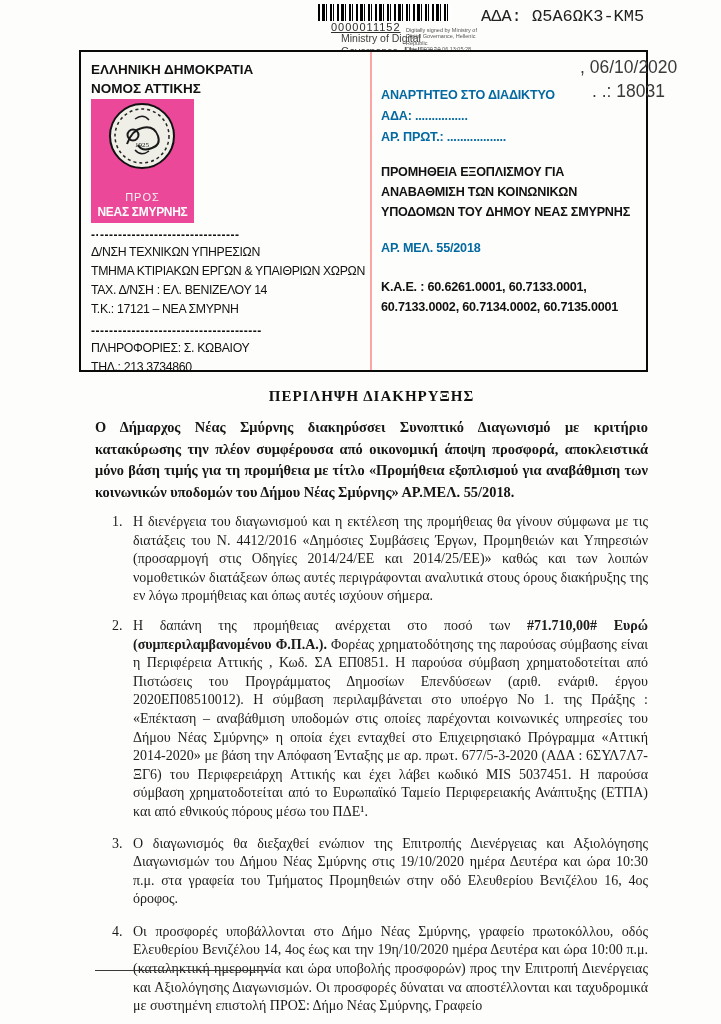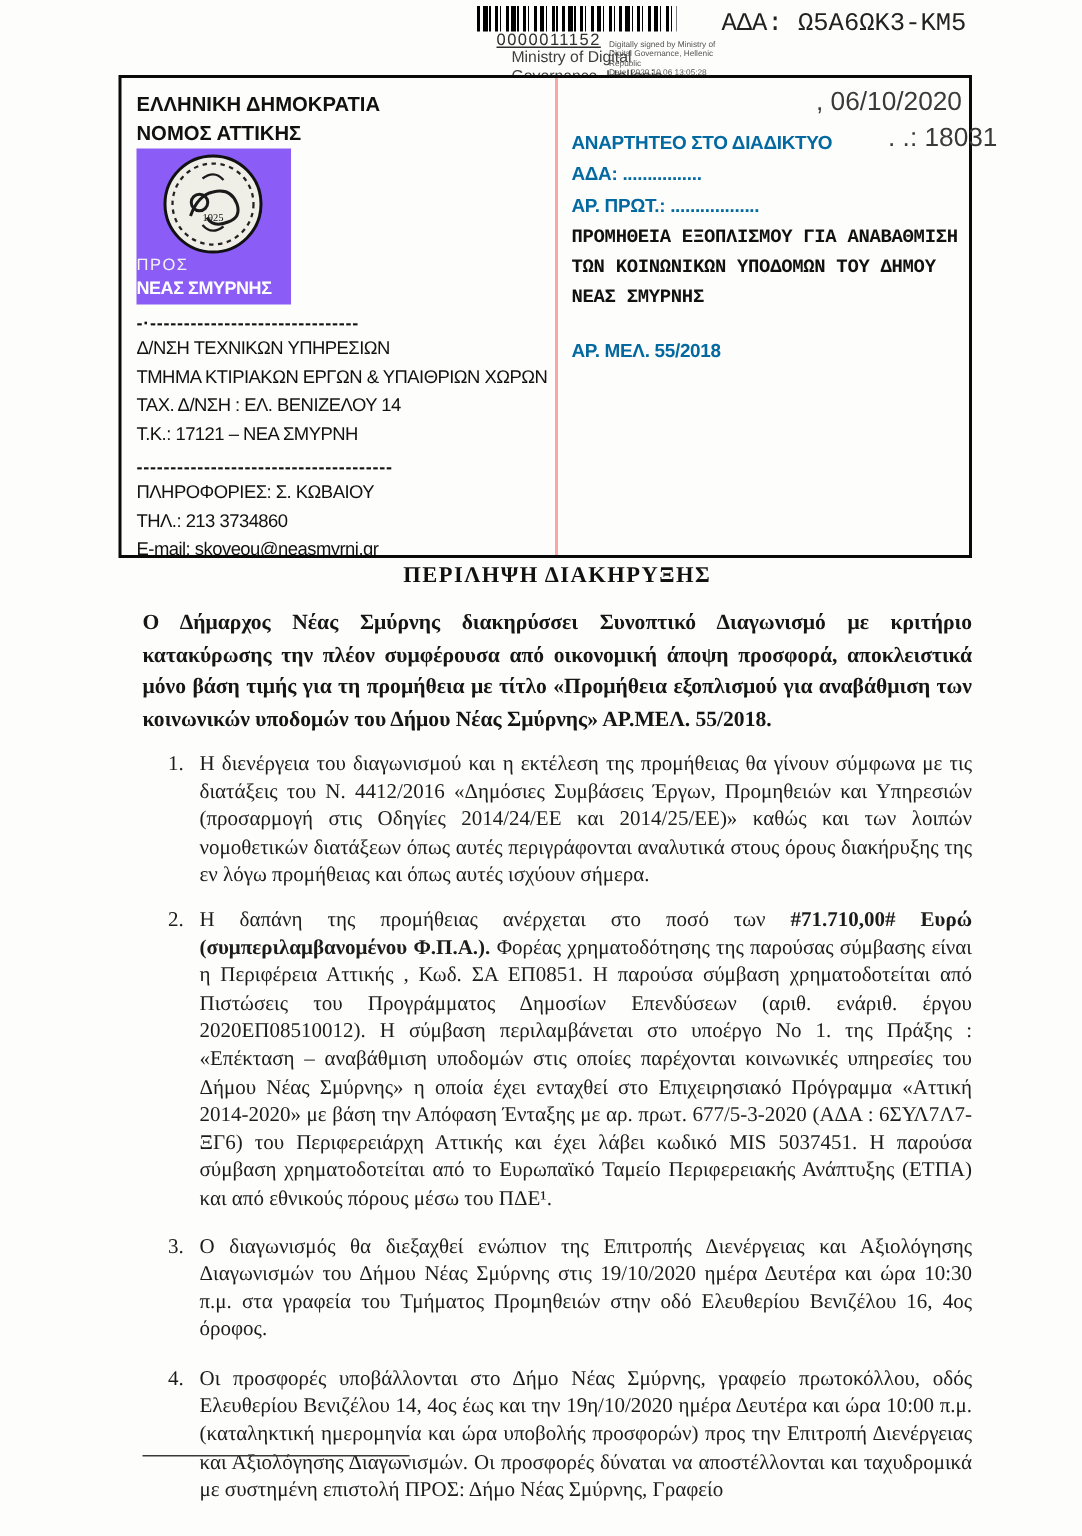--- a/index.html
+++ b/index.html
@@ -11,54 +11,54 @@
     repeating-linear-gradient(90deg,#000 0 2px,#fff 2px 4px,#000 4px 7px,#fff 7px 8px,
     #000 8px 9px,#fff 9px 12px,#000 12px 14px,#fff 14px 15px,#000 15px 16px,#fff 16px 19px);}
   .barcode-num{position:absolute;left:331px;top:21px;font-family:"Liberation Sans",sans-serif;
     font-size:11px;color:#2e2e2e;letter-spacing:1px;text-decoration:underline;}
   .ministry-sig{position:absolute;left:341px;top:32px;width:118px;
     font-family:"Liberation Sans",sans-serif;font-size:10.5px;line-height:12.5px;color:#3d3d3d;}
   .sig-details{position:absolute;left:406px;top:27px;width:86px;
     font-family:"Liberation Sans",sans-serif;font-size:5.5px;line-height:6.3px;color:#555;}
   .ada-top{position:absolute;left:481px;top:7px;font-family:Liberation Mono, monospace;
     font-size:17px;color:#222;}
-  .stamp-date{position:absolute;left:544px;top:57px;font-family:"Liberation Sans",sans-serif;
+  .stamp-date{position:absolute;left:580px;top:57px;font-family:"Liberation Sans",sans-serif;
     font-size:17.5px;color:#3a3a3a;z-index:5;}
   .stamp-proto{position:absolute;left:592px;top:81px;font-family:"Liberation Sans",sans-serif;
     font-size:17.5px;color:#3a3a3a;z-index:5;}
 
   
   .header-box{position:absolute;left:79px;top:50px;width:569px;height:322px;
     border:2px solid #0a0a0a;display:flex;box-sizing:border-box;background:#fdfdfc;}
   .col-left{width:291px;border-right:2px solid #fca5a5;box-sizing:border-box;
     padding:8px 4px 4px 10px;overflow:hidden;}
   .col-right{flex:1;box-sizing:border-box;padding:33px 8px 6px 9px;overflow:hidden;}
   .hl{font-family:"Liberation Sans",sans-serif;font-weight:normal;font-size:12.3px;
     line-height:19px;letter-spacing:-0.35px;white-space:nowrap;color:#111;}
   .hl-lg{font-family:"Liberation Sans",sans-serif;font-weight:bold;font-size:13.5px;
     line-height:19px;color:#111;white-space:nowrap;}
   .dash{font-family:"Liberation Sans",sans-serif;font-weight:bold;font-size:12px;
     line-height:11px;letter-spacing:0.5px;color:#111;overflow:hidden;white-space:nowrap;
     margin:7px 0 2px 0;width:185px;}
-  .logo{position:relative;width:103px;height:104px;background:#8b5cf6;margin-top:1px;
-    }
+  .logo{position:relative;width:103px;height:124px;background:#ec4899;margin-top:1px;
+    text-align:center;}
   .logo-t1{position:absolute;left:0;right:0;bottom:20px;color:#f2f2ee;
     font-family:"Liberation Sans",sans-serif;font-size:11px;letter-spacing:1px;}
   .logo-t2{position:absolute;left:0;right:0;bottom:4px;color:#fff;font-weight:bold;
     font-family:"Liberation Sans",sans-serif;font-size:12px;letter-spacing:-0.3px;}
   .hr-line{font-family:"Liberation Sans",sans-serif;font-weight:bold;font-size:12.6px;
     line-height:21px;letter-spacing:-0.2px;color:#0369a1;white-space:nowrap;}
-  .hr-title{font-family:Liberation Mono, monospace;font-weight:bold;font-size:12.6px;
-    line-height:20px;letter-spacing:-0.2px;color:#111;margin-top:0;width:263px;}
+  .hr-title{font-family:Liberation Sans, sans-serif;font-weight:bold;font-size:12.6px;
+    line-height:20px;letter-spacing:-0.2px;color:#111;margin-top:14px;width:263px;}
   .hr-mel{margin-top:16px;}
   .hr-kae{font-family:"Liberation Sans",sans-serif;font-weight:bold;font-size:12.6px;
     line-height:20px;letter-spacing:-0.2px;color:#111;margin-top:18px;width:263px;}
 
   
-  .doc-body{position:absolute;left:95px;top:376px;width:553px;}
+  .doc-body{position:absolute;left:95px;top:388px;width:553px;}
   .doc-title{text-align:center;font-weight:bold;font-size:15px;letter-spacing:1px;color:#111;}
   .intro{margin:12px 0 0 0;font-weight:bold;font-size:14.4px;line-height:21.5px;
     text-align:justify;color:#161616;}
   .item{position:relative;padding-left:38px;text-align:justify;font-size:14px;
     line-height:18.6px;color:#1c1c1c;}
   .it1{margin-top:10px;} .it2{margin-top:11px;} .it3{margin-top:13px;} .it4{margin-top:14px;}
   .num{position:absolute;left:17px;top:0;}
   .b{font-weight:bold;}
   .footnote-rule{position:absolute;left:95px;top:970px;width:178px;height:1px;background:#3a3a3a;}
 </style>
@@ -105,20 +105,21 @@
       <div class="hl">ΠΛΗΡΟΦΟΡΙΕΣ: Σ. ΚΩΒΑΙΟΥ</div>
       <div class="hl">ΤΗΛ.: 213 3734860</div>
       <div class="hl">E-mail: skoveou@neasmyrni.gr</div>
     </div>
     <div class="col-right">
       <div class="hr-line">ΑΝΑΡΤΗΤΕΟ ΣΤΟ ΔΙΑΔΙΚΤΥΟ</div>
       <div class="hr-line">ΑΔΑ: ................</div>
       <div class="hr-line">ΑΡ. ΠΡΩΤ.: ..................</div>
       <div class="hr-title">ΠΡΟΜΗΘΕΙΑ ΕΞΟΠΛΙΣΜΟΥ ΓΙΑ ΑΝΑΒΑΘΜΙΣΗ ΤΩΝ ΚΟΙΝΩΝΙΚΩΝ ΥΠΟΔΟΜΩΝ ΤΟΥ ΔΗΜΟΥ ΝΕΑΣ ΣΜΥΡΝΗΣ</div>
       <div class="hr-line hr-mel">ΑΡ. ΜΕΛ. 55/2018</div>
+      <div class="hr-kae">Κ.Α.Ε. : 60.6261.0001, 60.7133.0001, 60.7133.0002, 60.7134.0002, 60.7135.0001</div>
     </div>
   </div>
 
   <div class="doc-body">
     <div class="doc-title">ΠΕΡΙΛΗΨΗ ΔΙΑΚΗΡΥΞΗΣ</div>
     <p class="intro">Ο Δήμαρχος Νέας Σμύρνης  διακηρύσσει  Συνοπτικό Διαγωνισμό με κριτήριο κατακύρωσης την πλέον συμφέρουσα από οικονομική άποψη προσφορά, αποκλειστικά μόνο βάση τιμής για τη προμήθεια με τίτλο «Προμήθεια εξοπλισμού για αναβάθμιση των κοινωνικών υποδομών του Δήμου Νέας Σμύρνης» ΑΡ.ΜΕΛ. 55/2018.</p>
 
     <div class="item it1">
       <span class="num">1.</span><span>Η διενέργεια του διαγωνισμού και η εκτέλεση της προμήθειας θα γίνουν σύμφωνα με τις διατάξεις του Ν. 4412/2016 «Δημόσιες Συμβάσεις Έργων, Προμηθειών και Υπηρεσιών (προσαρμογή στις Οδηγίες 2014/24/ΕΕ και 2014/25/ΕΕ)» καθώς και των λοιπών νομοθετικών διατάξεων όπως αυτές περιγράφονται αναλυτικά στους όρους διακήρυξης της εν λόγω προμήθειας και όπως αυτές ισχύουν σήμερα.</span>
     </div>

